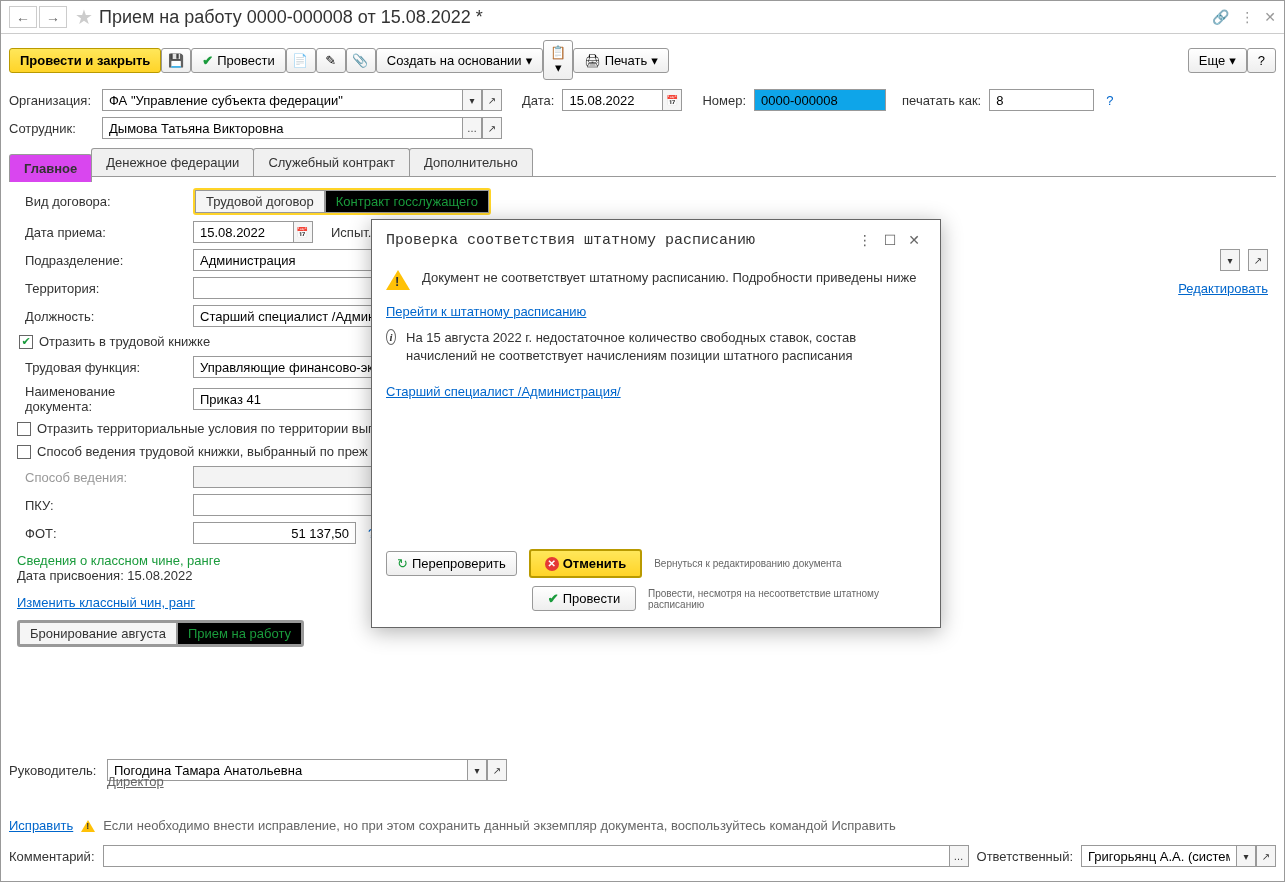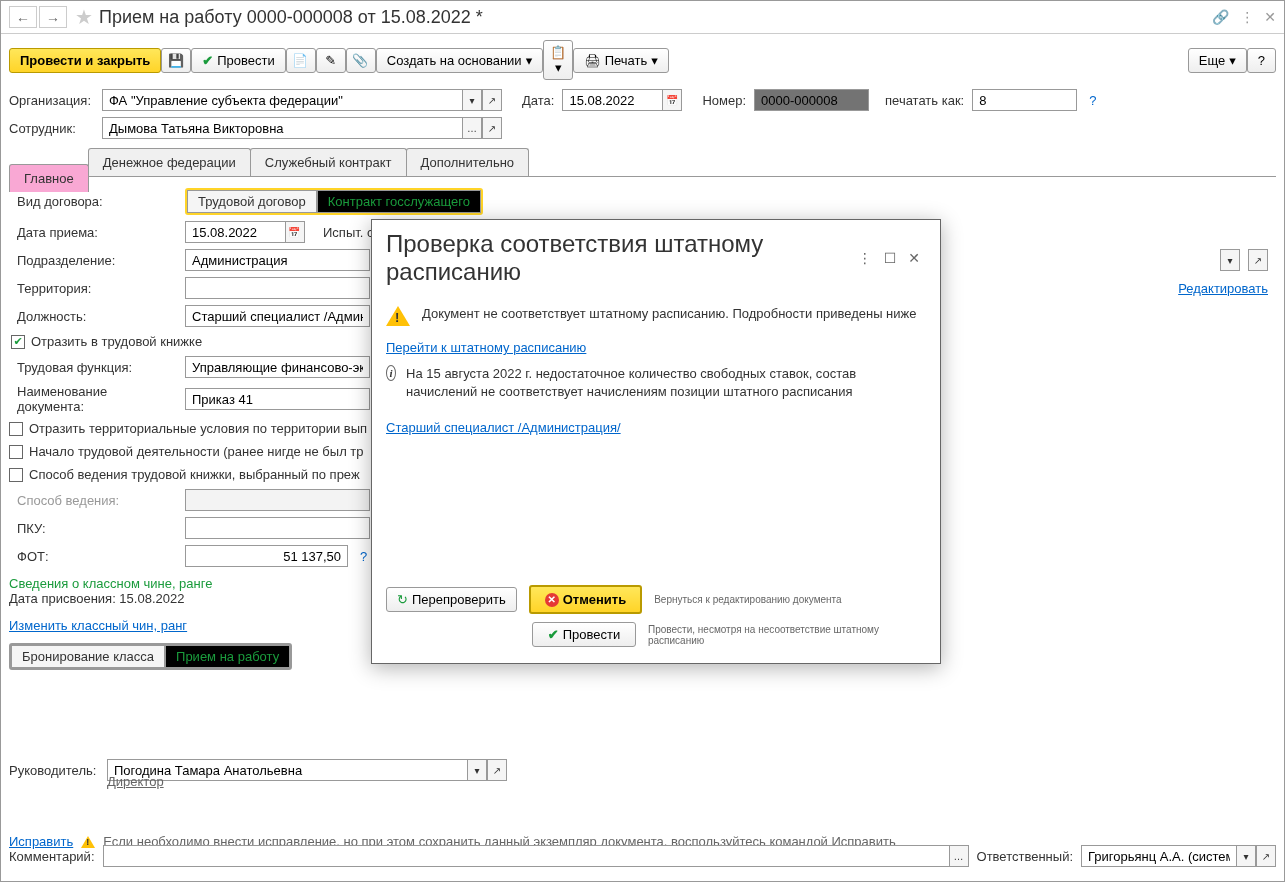--- a/index.html
+++ b/index.html
@@ -15,33 +15,33 @@
 .btn-icon { width: 30px; justify-content: center; padding: 4px 6px; }
 .form-row { display: flex; align-items: center; padding: 3px 8px; gap: 8px; }
 .form-label { width: 85px; }
 .form-label-wide { width: 160px; }
 .input { border: 1px solid #999; padding: 2px 6px; font-size: 13px; height: 22px; background: #fff; }
 .input-combo { display: flex; }
 .input-combo .input { border-right: none; }
 .ic-btn { width: 20px; height: 22px; border: 1px solid #999; background: #f5f5f5; display: flex; align-items: center; justify-content: center; font-size: 10px; cursor: pointer; }
 .tabs { display: flex; border-bottom: 1px solid #999; margin: 6px 8px 0; }
 .tab { padding: 6px 14px; border: 1px solid #999; border-bottom: none; background: #f0f0f0; cursor: pointer; margin-right: -1px; border-radius: 3px 3px 0 0; }
-.tab.active { background: #f9a8d4; position: relative; top: 16px; }
-.tab-content { padding: 8px; }
+.tab.active { background: #d946ef; position: relative; top: 6px; font-weight: bold; }
+.tab-content { padding: 8px; margin-left: 8px; }
 .seg-group { display: inline-flex; border: 2px solid #ffd428; border-radius: 3px; }
 .seg { padding: 3px 10px; border: 1px solid #999; background: #f5f5f5; cursor: pointer; font-size: 13px; }
 .seg.active { background: #000000; color: #1a9b3c; }
 .checkbox-row { display: flex; align-items: center; gap: 6px; padding: 4px 0; }
 .checkbox { width: 14px; height: 14px; border: 1px solid #666; display: inline-flex; align-items: center; justify-content: center; font-size: 11px; color: #1a9b3c; }
 .link { color: #0066cc; text-decoration: underline; cursor: pointer; }
 .link-green { color: #1a9b3c; cursor: pointer; }
 .muted { color: #999; }
 .dialog { position: absolute; top: 218px; left: 370px; width: 570px; background: #fff; border: 1px solid #666; box-shadow: 0 4px 20px rgba(0,0,0,0.3); }
 .dialog-header { display: flex; align-items: center; padding: 10px 14px; }
-.dialog-title { font-size: 24px; flex: 1; }
+.dialog-title { font-size: 15px; flex: 1; font-family: Liberation Mono, monospace; }
 .dialog-ctrl { cursor: pointer; color: #666; font-size: 14px; padding: 2px 6px; }
 .dialog-body { padding: 10px 14px; }
 .dialog-footer { padding: 10px 14px 16px; display: flex; flex-direction: column; gap: 8px; }
 .dialog-footer-row { display: flex; align-items: center; gap: 12px; }
 .warning-icon { display: inline-block; width: 0; height: 0; border-left: 12px solid transparent; border-right: 12px solid transparent; border-bottom: 20px solid #ffc107; position: relative; }
 .warning-icon::after { content: "!"; position: absolute; left: -3px; top: 4px; font-weight: bold; font-size: 13px; color: #333; }
 .warning-icon-sm { display: inline-block; width: 0; height: 0; border-left: 7px solid transparent; border-right: 7px solid transparent; border-bottom: 12px solid #ffc107; position: relative; }
 .warning-icon-sm::after { content: "!"; position: absolute; left: -2px; top: 1px; font-weight: bold; font-size: 9px; color: #333; }
 .info-icon { width: 16px; height: 16px; border: 1px solid #666; border-radius: 50%; display: inline-flex; align-items: center; justify-content: center; font-size: 11px; font-style: italic; font-family: serif; font-weight: bold; }
 .btn-cancel { background: linear-gradient(#ffe75a,#ffd428); border: 2px solid #b99a00; font-weight: bold; padding: 5px 14px; }
@@ -92,21 +92,21 @@
     <input class="input" style="width: 360px;" value="ФА &quot;Управление субъекта федерации&quot;">
     <div class="ic-btn">▾</div>
     <div class="ic-btn">↗</div>
   </div>
   <span style="margin-left:12px">Дата:</span>
   <div class="input-combo">
     <input class="input" style="width: 100px;" value="15.08.2022">
     <div class="ic-btn">📅</div>
   </div>
   <span style="margin-left:12px">Номер:</span>
-  <input class="input" style="width: 115px; background: #737373;" value="0000-000008">
+  <input class="input" style="width: 132px; background: #0ea5e9;" value="0000-000008">
   <span style="margin-left:8px">печатать как:</span>
   <input class="input" style="width: 105px;" value="8">
   <span class="link" style="text-decoration:none;margin-left:4px">?</span>
 </div>
 
 <div class="form-row">
   <span class="form-label">Сотрудник:</span>
   <div class="input-combo">
     <input class="input" style="width: 360px;" value="Дымова Татьяна Викторовна">
     <div class="ic-btn">…</div>
@@ -172,24 +172,20 @@
     <span class="form-label-wide">Наименование документа:</span>
     <input class="input" style="width: 185px;" value="Приказ 41">
   </div>
 
   <div class="checkbox-row">
       <span class="checkbox"></span>
       <span>Отразить территориальные условия по территории вып</span>
     </div>
   <div class="checkbox-row">
       <span class="checkbox"></span>
-      <span>Начало трудовой деятельности (ранее нигде не был тр</span>
-    </div>
-  <div class="checkbox-row">
-      <span class="checkbox"></span>
       <span>Способ ведения трудовой книжки, выбранный по преж</span>
     </div>
 
   <div class="form-row">
     <span class="form-label-wide muted">Способ ведения:</span>
     <input class="input" style="width: 185px; background: rgb(243, 243, 243);" disabled="">
   </div>
 
   <div class="form-row">
     <span class="form-label-wide">ПКУ:</span>
@@ -204,37 +200,37 @@
 
   <div style="padding:6px 0">
     <div class="link-green">Сведения о классном чине, ранге</div>
     <div>Дата присвоения: 15.08.2022</div>
   </div>
   <div style="padding:6px 0">
     <span class="link">Изменить классный чин, ранг</span>
   </div>
 
   <div class="seg-group" style="border-color:#999;margin-top:4px">
-    <div class="seg">Бронирование класса</div>
+    <div class="seg">Бронирование августа</div>
     <div class="seg active">Прием на работу</div>
   </div>
 </div>
 
 <div class="footer-row" style="bottom:100px">
   <span style="width:90px">Руководитель:</span>
   <div class="input-combo">
     <input class="input" style="width: 360px;" value="Погодина Тамара Анатольевна">
     <div class="ic-btn">▾</div>
     <div class="ic-btn">↗</div>
   </div>
 </div>
 <div class="footer-row" style="bottom:92px;padding-left:98px">
   <span class="link" style="color:#666">Директор</span>
 </div>
-<div class="footer-row" style="bottom:32px">
+<div class="footer-row" style="bottom:48px">
   <span class="link">Исправить</span>
   <span class="warning-icon-sm"></span>
   <span style="color:#666">Если необходимо внести исправление, но при этом сохранить данный экземпляр документа, воспользуйтесь командой Исправить</span>
 </div>
 <div class="footer-row" style="bottom:14px">
   <span>Комментарий:</span>
   <div class="input-combo" style="flex:1">
     <input class="input" style="flex: 1 1 0%;">
     <div class="ic-btn">…</div>
   </div>

